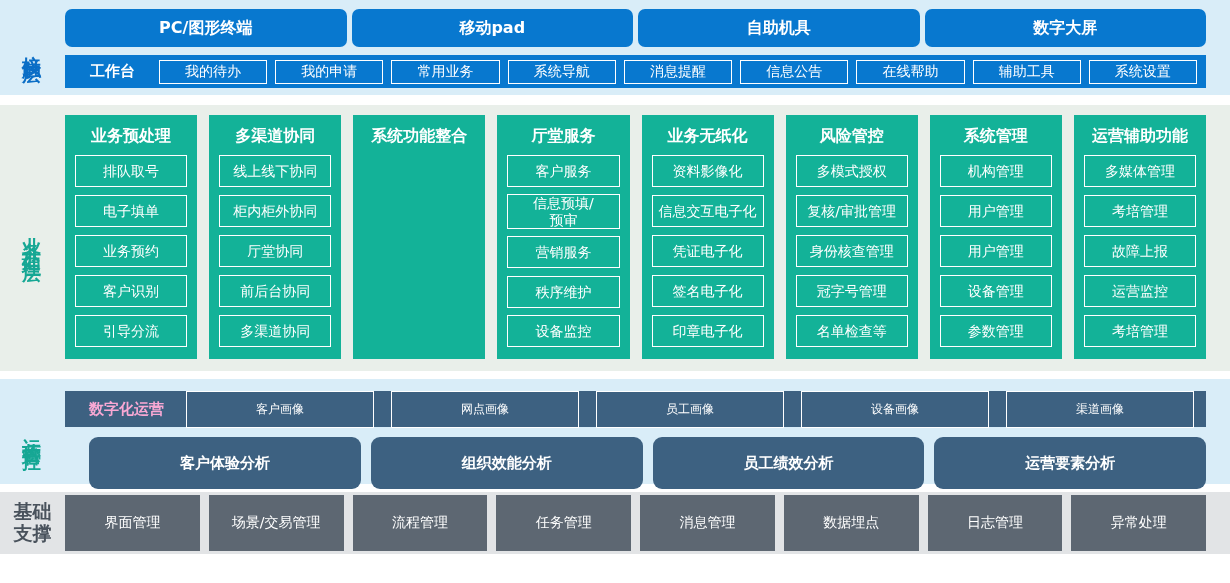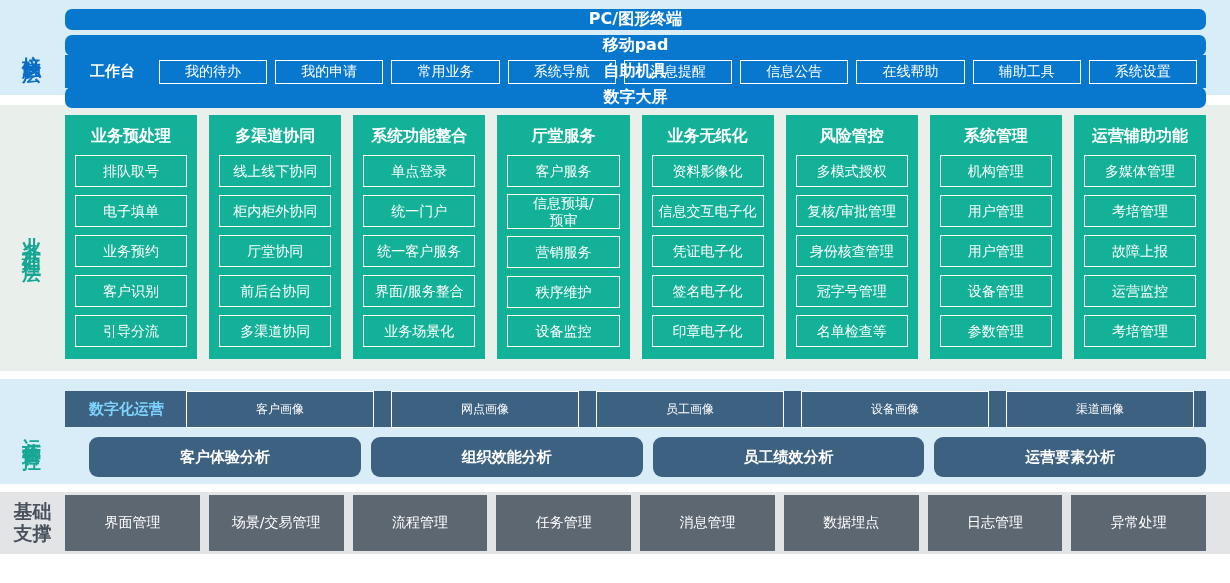--- a/index.html
+++ b/index.html
@@ -15,21 +15,21 @@
   .gutter{width:65px;display:flex;align-items:center;justify-content:center;flex:none;}
   .vlabel{writing-mode:vertical-rl;text-orientation:upright;font-weight:bold;
     font-size:19px;letter-spacing:5px;}
   .hlabel{font-weight:bold;font-size:19px;line-height:1.15;text-align:center;white-space:pre-line;}
   .content{flex:1;margin-right:24px;min-width:0;}
 
   
   .band-contact{height:95px;background:var(--band-blue);}
   .band-contact .vlabel{color:var(--blue-label);}
   .band-contact .content{padding-top:9px;}
-  .channels{display:flex;gap:5px;height:38px;flex-direction:column;}
+  .channels{display:flex;gap:5px;height:38px;}
   .channel-box{flex:1;background:var(--blue);border-radius:7px;color:#fff;
     font-weight:bold;font-size:16px;display:flex;align-items:center;justify-content:center;}
   .workbench{margin-top:8px;height:33px;background:var(--blue);display:flex;
     align-items:center;padding:8px 9px;gap:8px;}
   .wb-label{color:#fff;font-weight:bold;font-size:15px;padding:0 16px;flex:none;}
   .wb-item{flex:1;height:24px;border:1px solid #fff;color:#fff;font-size:14px;
     display:flex;align-items:center;justify-content:center;white-space:nowrap;}
 
   .gap10{height:10px;background:#fff;}
   .gap8{height:8px;background:#fff;}
@@ -46,25 +46,25 @@
   .col-items{flex:1;display:flex;flex-direction:column;justify-content:space-between;margin-top:4px;}
   .col-item{border:1px solid #fff;color:#fff;font-size:14px;min-height:32px;
     display:flex;align-items:center;justify-content:center;text-align:center;
     white-space:pre-line;line-height:1.15;}
 
   
   .band-ops{height:105px;background:var(--band-blue);}
   .band-ops .vlabel{color:var(--teal-label);}
   .band-ops .content{padding-top:12px;}
   .ops-bar{height:36px;background:var(--slate);display:flex;align-items:center;padding:0 12px;}
-  .ops-label{color:#7dd3fc;font-weight:bold;font-size:15px;padding:0 22px 0 12px;flex:none;}
+  .ops-label{color:#f9a8d4;font-weight:bold;font-size:15px;padding:0 22px 0 12px;flex:none;}
   .ops-items{flex:1;display:flex;gap:17px;}
   .profile-box{flex:1;height:37px;border:1px solid #fff;color:#fff;font-size:12px;
     display:flex;align-items:center;justify-content:center;}
-  .analysis-row{margin-top:10px;display:flex;gap:10px;height:40px;padding-left:24px;}
+  .analysis-row{margin-top:10px;display:flex;gap:10px;height:52px;padding-left:24px;}
   .analysis-box{flex:1;background:var(--slate);border-radius:9px;color:#fff;
     font-weight:bold;font-size:15px;display:flex;align-items:center;justify-content:center;}
 
   
   .band-foundation{height:62px;background:var(--band-gray);}
   .band-foundation .hlabel{color:var(--gray-label);}
   .band-foundation .content{display:flex;gap:9px;align-items:center;}
   .foundation-box{flex:1;height:56px;background:var(--gray-box);color:#fff;font-size:14px;
     display:flex;align-items:center;justify-content:center;white-space:nowrap;}
 </style>
@@ -112,27 +112,20 @@
           <div class="col-items">
             <div class="col-item">线上线下协同</div>
             <div class="col-item">柜内柜外协同</div>
             <div class="col-item">厅堂协同</div>
             <div class="col-item">前后台协同</div>
             <div class="col-item">多渠道协同</div>
           </div>
         </div>
         <div class="biz-col">
           <div class="col-title">系统功能整合</div>
-          <div class="col-items">
-            <div class="col-item">单点登录</div>
-            <div class="col-item">统一门户</div>
-            <div class="col-item">统一客户服务</div>
-            <div class="col-item">界面/服务整合</div>
-            <div class="col-item">业务场景化</div>
-          </div>
         </div>
         <div class="biz-col">
           <div class="col-title">厅堂服务</div>
           <div class="col-items">
             <div class="col-item">客户服务</div>
             <div class="col-item">信息预填/
 预审</div>
             <div class="col-item">营销服务</div>
             <div class="col-item">秩序维护</div>
             <div class="col-item">设备监控</div>

